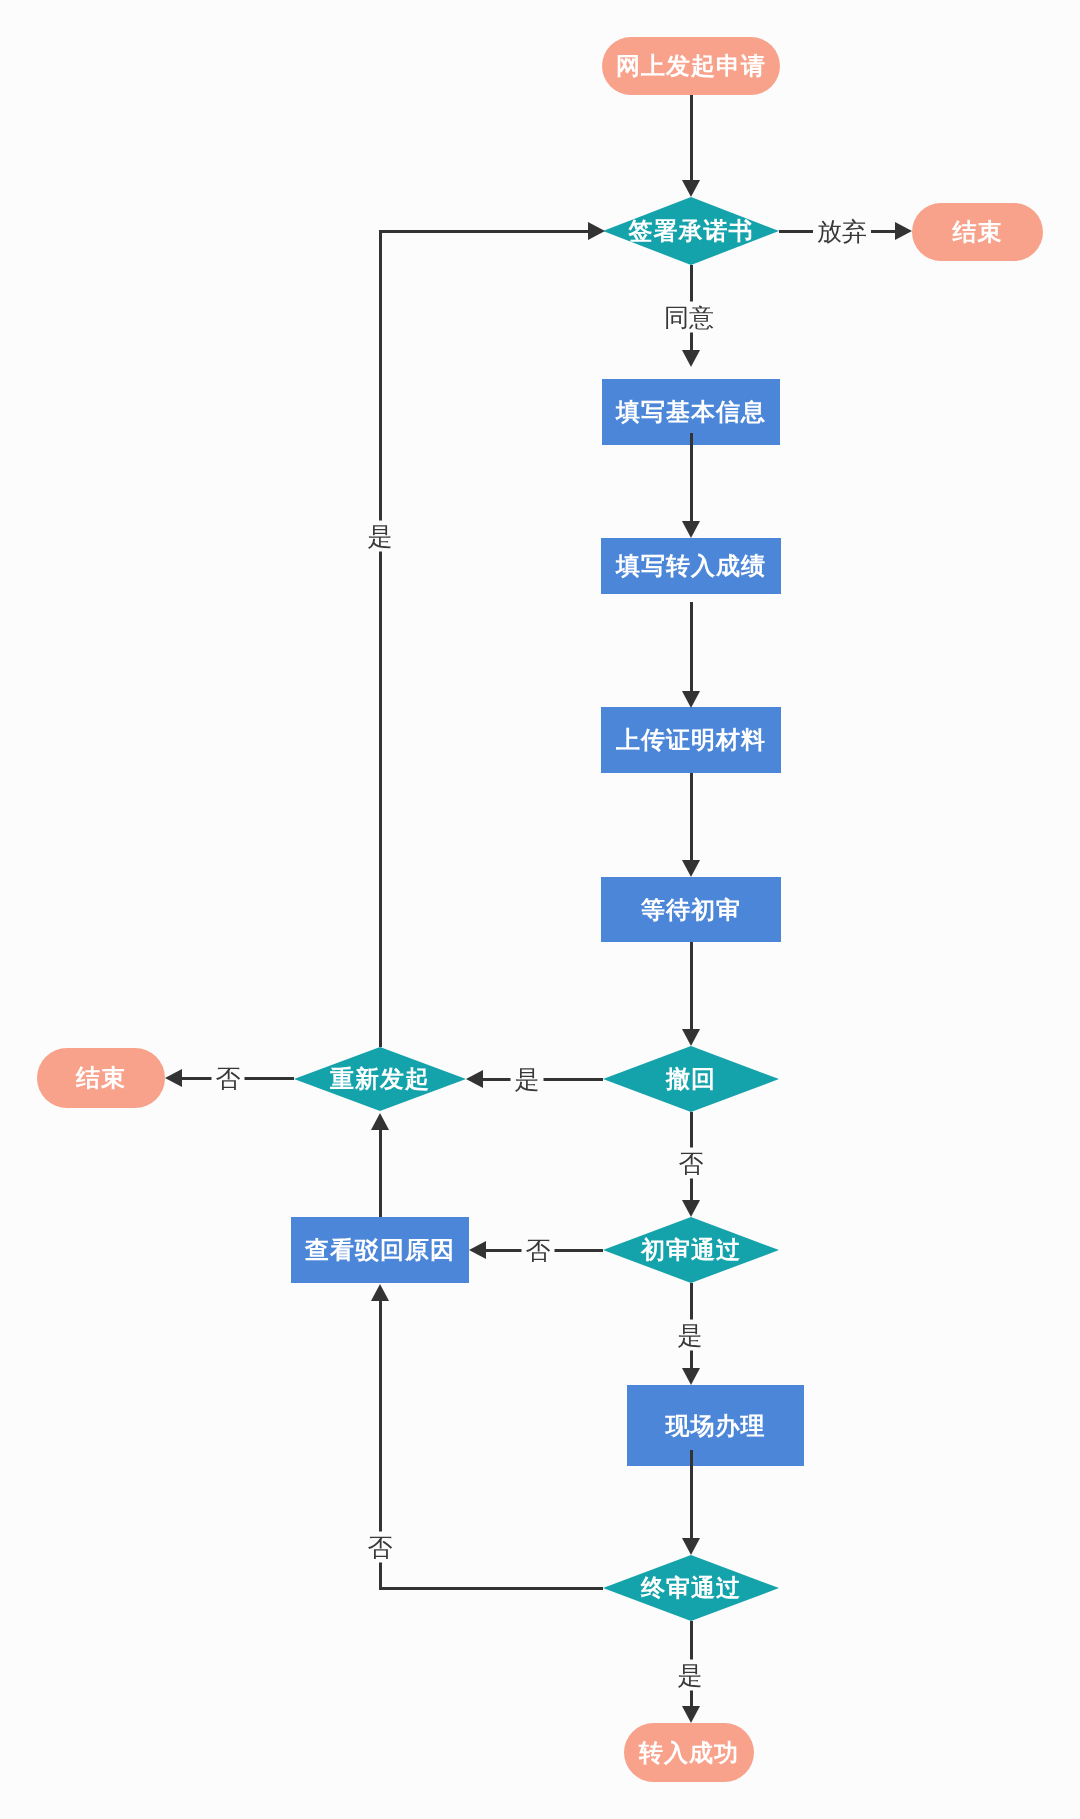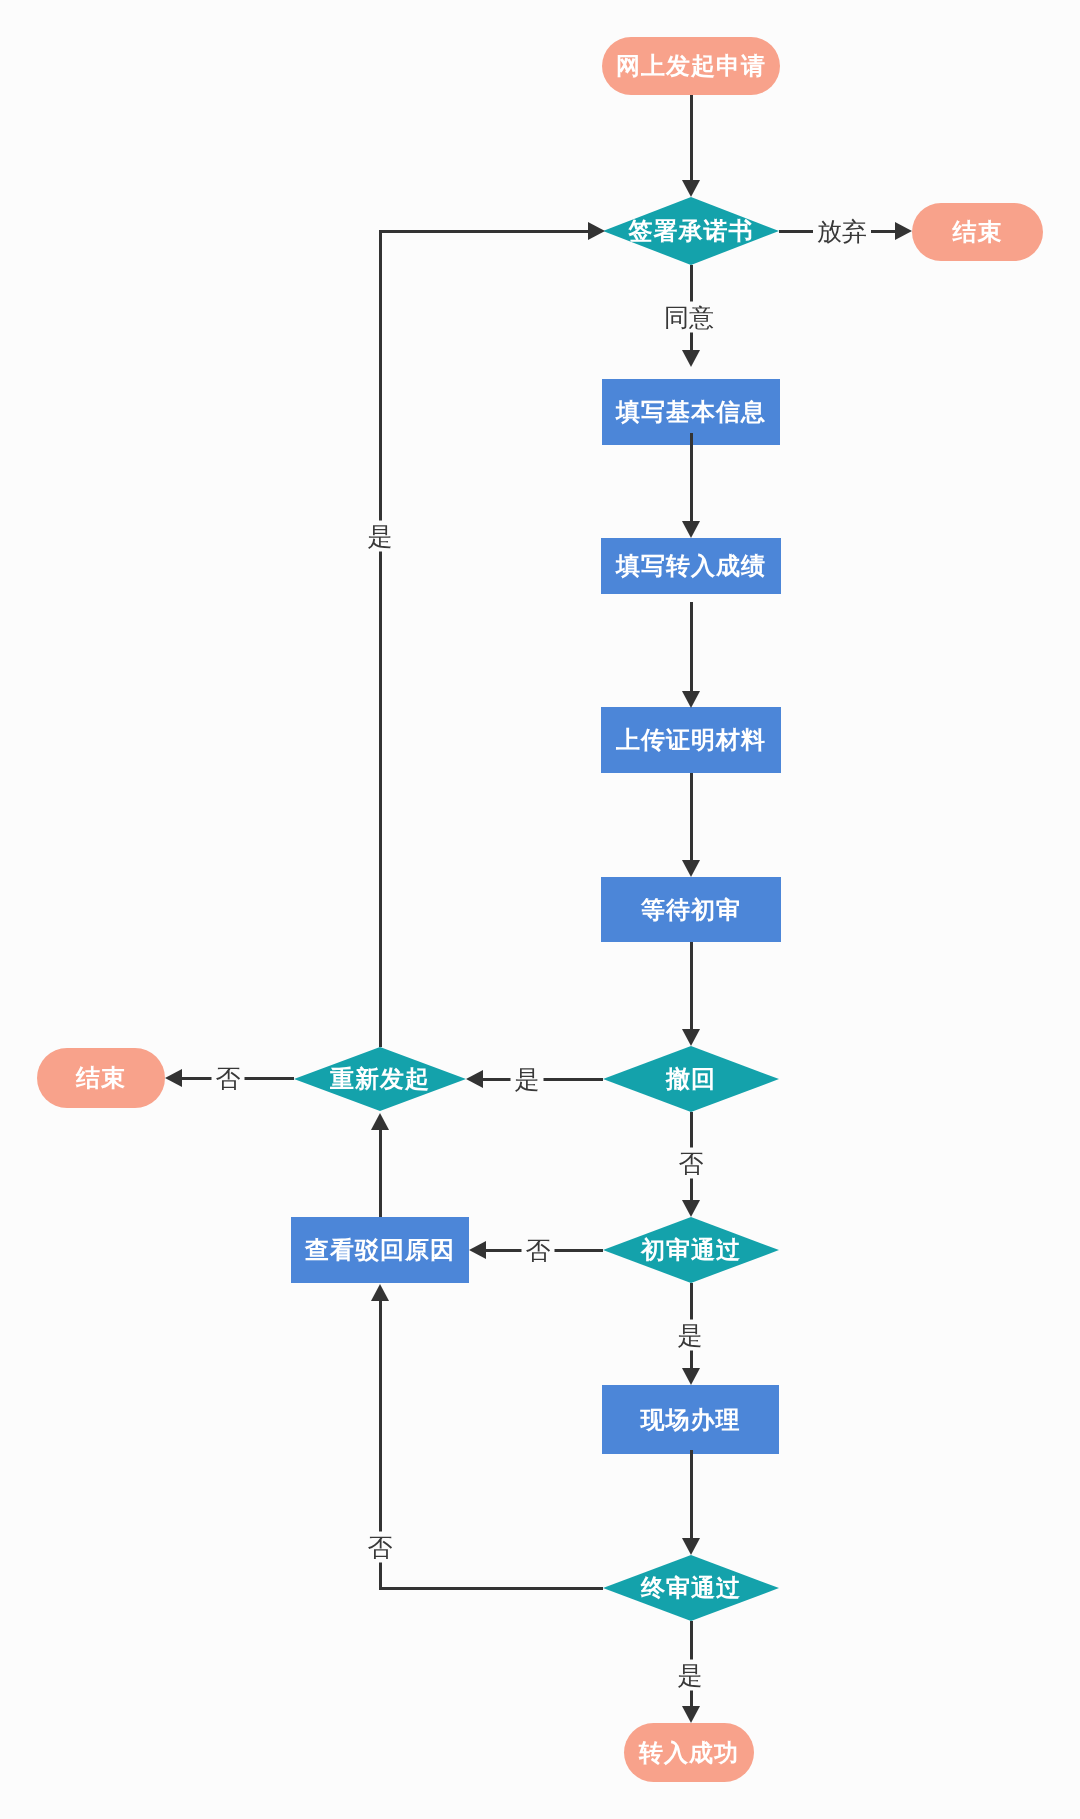--- a/index.html
+++ b/index.html
@@ -85,21 +85,21 @@
   </div>
 
   <div class="node diamond" style="left:603px;top:1217px;width:176px;height:66px;">
     <span>初审通过</span>
   </div>
 
   <div class="node proc" style="left:291px;top:1217px;width:178px;height:66px;">
     <span>查看驳回原因</span>
   </div>
 
-  <div class="node proc" style="left:602px;top:1385px;width:177px;height:69px;">
+  <div class="node proc" style="left:627px;top:1385px;width:177px;height:81px;">
     <span>现场办理</span>
   </div>
 
   <div class="node diamond" style="left:603px;top:1555px;width:176px;height:66px;">
     <span>终审通过</span>
   </div>
 
   <div class="node pill" style="left:624px;top:1723px;width:130px;height:59px;">
     <span>转入成功</span>
   </div>

